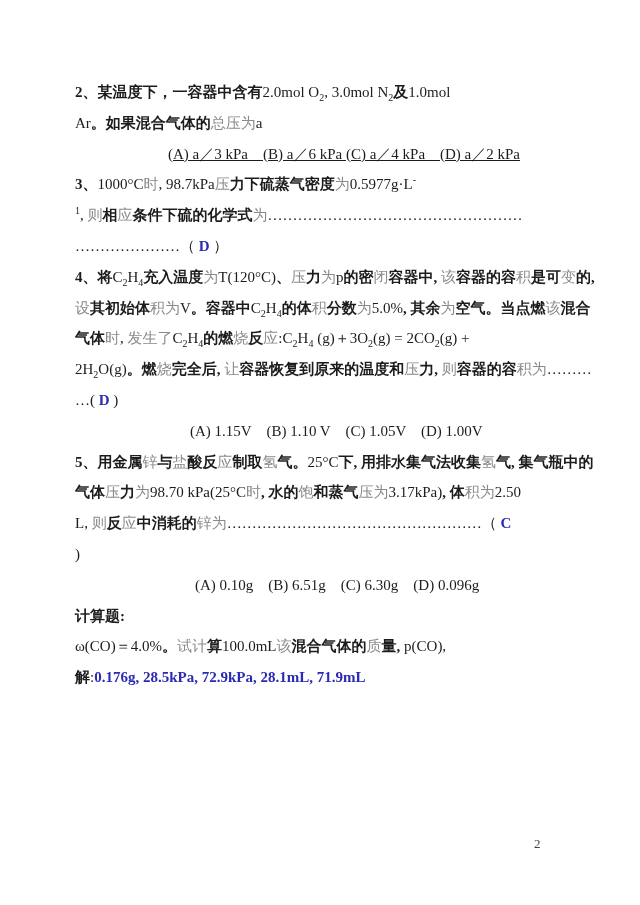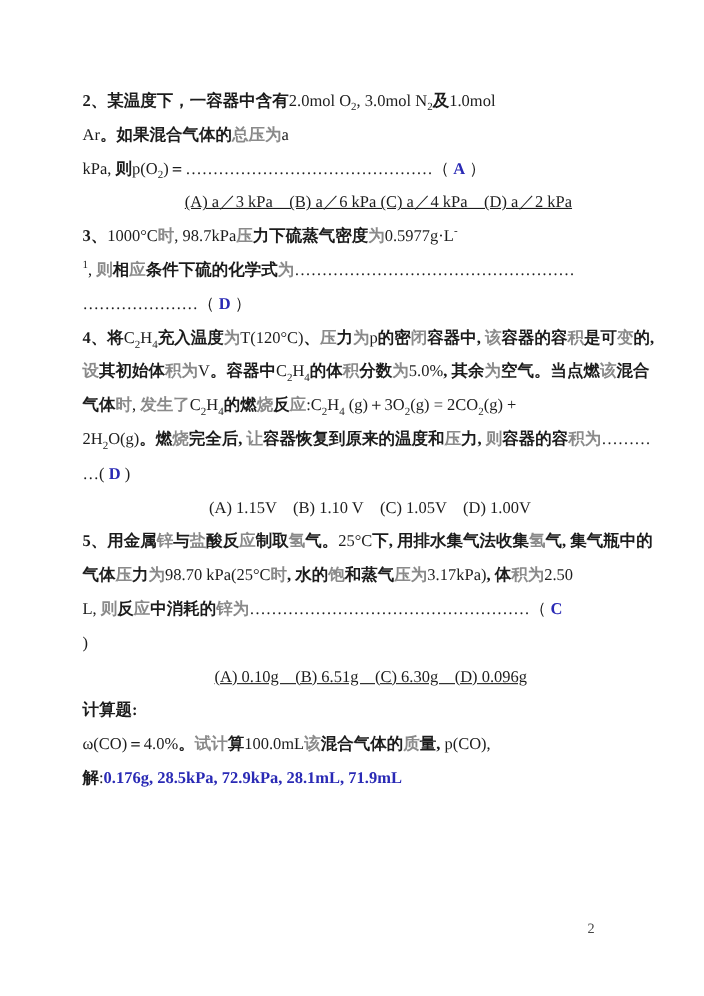--- a/index.html
+++ b/index.html
@@ -28,51 +28,50 @@
     width: 500px;
     font-size: 15px;
     line-height: 30.8px;
   }
   .line {
     height: 30.8px;
     white-space: nowrap;
   }
   .seg-b { font-weight: bold; color: var(--text-color); }
   .seg-r { font-weight: normal; color: var(--text-color); }
-  .seg-l { font-weight: bold; color: var(--light-color); }
+  .seg-l { font-weight: normal; color: var(--light-color); }
   .seg-bl { font-weight: bold; color: var(--accent-blue); }
   sub, sup { font-size: 10px; line-height: 0; color: var(--text-color); }
   .page-number {
     position: absolute;
     left: 534px; top: 836px;
     font-size: 13px;
     color: #444444;
   }
 </style>
 </head>
 <body>
 
 <div class="page">
   <main class="doc-body">
       <div class="line"><span class="seg-b">2、某温度下，一容器中含有</span><span class="seg-r">2.0mol O</span><sub class="seg-sub">2</sub><span class="seg-r">, 3.0mol N</span><sub class="seg-sub">2</sub><span class="seg-b">及</span><span class="seg-r">1.0mol</span></div>
       <div class="line"><span class="seg-r">Ar</span><span class="seg-b">。如果混合气体的</span><span class="seg-l">总压为</span><span class="seg-r">a</span></div>
-      <div class="line"><span class="seg-r">kPa, </span><span class="seg-b">则</span><span class="seg-r">p(O</span><sub class="seg-sub">2</sub><span class="seg-r">)＝</span><span class="seg-r">………………………………………</span><span class="seg-r">（ </span><span class="seg-bl">A</span><span class="seg-r"> ）</span></div>
       <div class="line" style="padding-left: 93px; text-decoration: underline;"><span class="seg-r">(A) a／3 kPa　(B) a／6 kPa  (C) a／4 kPa　(D) a／2 kPa</span></div>
       <div class="line"><span class="seg-b">3、</span><span class="seg-r">1000°C</span><span class="seg-l">时</span><span class="seg-r">, 98.7kPa</span><span class="seg-l">压</span><span class="seg-b">力下硫蒸气密度</span><span class="seg-l">为</span><span class="seg-r">0.5977g·L</span><sup class="seg-sup">-</sup></div>
       <div class="line"><sup class="seg-sup">1</sup><span class="seg-r">, </span><span class="seg-l">则</span><span class="seg-b">相</span><span class="seg-l">应</span><span class="seg-b">条件下硫的化学式</span><span class="seg-l">为</span><span class="seg-r">……………………………………………</span></div>
       <div class="line"><span class="seg-r">…………………</span><span class="seg-r">（ </span><span class="seg-bl">D</span><span class="seg-r"> ）</span></div>
       <div class="line"><span class="seg-b">4、将</span><span class="seg-r">C</span><sub class="seg-sub">2</sub><span class="seg-r">H</span><sub class="seg-sub">4</sub><span class="seg-b">充入温度</span><span class="seg-l">为</span><span class="seg-r">T(120°C)</span><span class="seg-b">、</span><span class="seg-l">压</span><span class="seg-b">力</span><span class="seg-l">为</span><span class="seg-r">p</span><span class="seg-b">的密</span><span class="seg-l">闭</span><span class="seg-b">容器中, </span><span class="seg-l">该</span><span class="seg-b">容器的容</span><span class="seg-l">积</span><span class="seg-b">是可</span><span class="seg-l">变</span><span class="seg-b">的,</span></div>
       <div class="line"><span class="seg-l">设</span><span class="seg-b">其初始体</span><span class="seg-l">积为</span><span class="seg-r">V</span><span class="seg-b">。容器中</span><span class="seg-r">C</span><sub class="seg-sub">2</sub><span class="seg-r">H</span><sub class="seg-sub">4</sub><span class="seg-b">的体</span><span class="seg-l">积</span><span class="seg-b">分数</span><span class="seg-l">为</span><span class="seg-r">5.0%</span><span class="seg-b">, 其余</span><span class="seg-l">为</span><span class="seg-b">空气。当点燃</span><span class="seg-l">该</span><span class="seg-b">混合</span></div>
       <div class="line"><span class="seg-b">气体</span><span class="seg-l">时</span><span class="seg-r">, </span><span class="seg-l">发生了</span><span class="seg-r">C</span><sub class="seg-sub">2</sub><span class="seg-r">H</span><sub class="seg-sub">4</sub><span class="seg-b">的燃</span><span class="seg-l">烧</span><span class="seg-b">反</span><span class="seg-l">应</span><span class="seg-r">:C</span><sub class="seg-sub">2</sub><span class="seg-r">H</span><sub class="seg-sub">4</sub><span class="seg-r"> (g)＋3O</span><sub class="seg-sub">2</sub><span class="seg-r">(g) = 2CO</span><sub class="seg-sub">2</sub><span class="seg-r">(g) +</span></div>
       <div class="line"><span class="seg-r">2H</span><sub class="seg-sub">2</sub><span class="seg-r">O(g)</span><span class="seg-b">。燃</span><span class="seg-l">烧</span><span class="seg-b">完全后, </span><span class="seg-l">让</span><span class="seg-b">容器恢复到原来的温度和</span><span class="seg-l">压</span><span class="seg-b">力, </span><span class="seg-l">则</span><span class="seg-b">容器的容</span><span class="seg-l">积为</span><span class="seg-r">………</span></div>
       <div class="line"><span class="seg-r">…( </span><span class="seg-bl">D</span><span class="seg-r"> )</span></div>
       <div class="line" style="padding-left: 115px;"><span class="seg-r">(A) 1.15V　(B) 1.10 V　(C) 1.05V　(D) 1.00V</span></div>
       <div class="line"><span class="seg-b">5、用金属</span><span class="seg-l">锌</span><span class="seg-b">与</span><span class="seg-l">盐</span><span class="seg-b">酸反</span><span class="seg-l">应</span><span class="seg-b">制取</span><span class="seg-l">氢</span><span class="seg-b">气。</span><span class="seg-r">25°C</span><span class="seg-b">下, 用排水集气法收集</span><span class="seg-l">氢</span><span class="seg-b">气, 集气瓶中的</span></div>
       <div class="line"><span class="seg-b">气体</span><span class="seg-l">压</span><span class="seg-b">力</span><span class="seg-l">为</span><span class="seg-r">98.70 kPa(25°C</span><span class="seg-l">时</span><span class="seg-b">, 水的</span><span class="seg-l">饱</span><span class="seg-b">和蒸气</span><span class="seg-l">压为</span><span class="seg-r">3.17kPa)</span><span class="seg-b">, 体</span><span class="seg-l">积为</span><span class="seg-r">2.50</span></div>
       <div class="line"><span class="seg-r">L, </span><span class="seg-l">则</span><span class="seg-b">反</span><span class="seg-l">应</span><span class="seg-b">中消耗的</span><span class="seg-l">锌为</span><span class="seg-r">……………………………………………</span><span class="seg-r">（ </span><span class="seg-bl">C</span></div>
       <div class="line"><span class="seg-r">)</span></div>
-      <div class="line" style="padding-left: 120px; text-decoration: underline;"><span class="seg-r">(A) 0.10g　(B) 6.51g　(C) 6.30g　(D) 0.096g</span></div>
+      <div class="line" style="padding-left: 120px;"><span class="seg-r">(A) 0.10g　(B) 6.51g　(C) 6.30g　(D) 0.096g</span></div>
       <div class="line"><span class="seg-b">计算题:</span></div>
       <div class="line"><span class="seg-r">ω(CO)＝4.0%</span><span class="seg-b">。</span><span class="seg-l">试计</span><span class="seg-b">算</span><span class="seg-r">100.0mL</span><span class="seg-l">该</span><span class="seg-b">混合气体的</span><span class="seg-l">质</span><span class="seg-b">量, </span><span class="seg-r">p(CO),</span></div>
       <div class="line"><span class="seg-b">解</span><span class="seg-r">:</span><span class="seg-bl">0.176g, 28.5kPa, 72.9kPa, 28.1mL, 71.9mL</span></div>
     </main>
   <div class="page-number">2</div>
 </div>
 
 </body></html>

